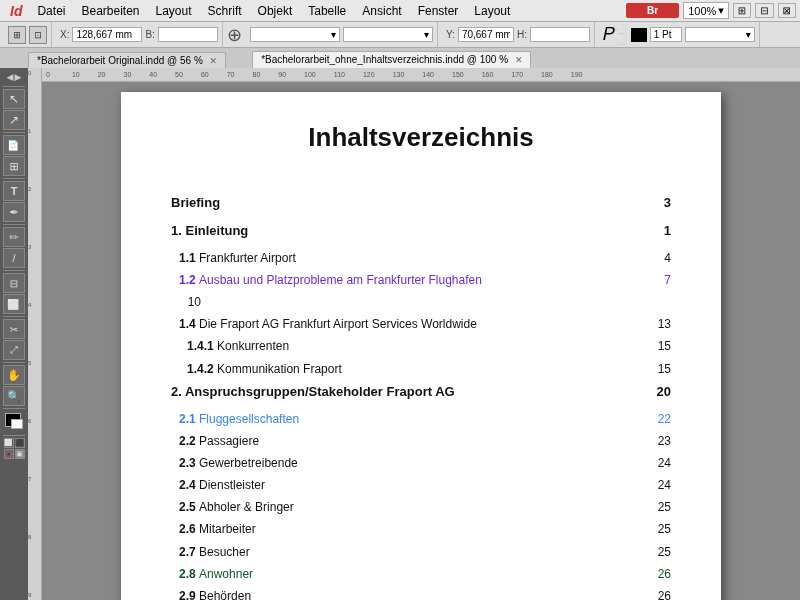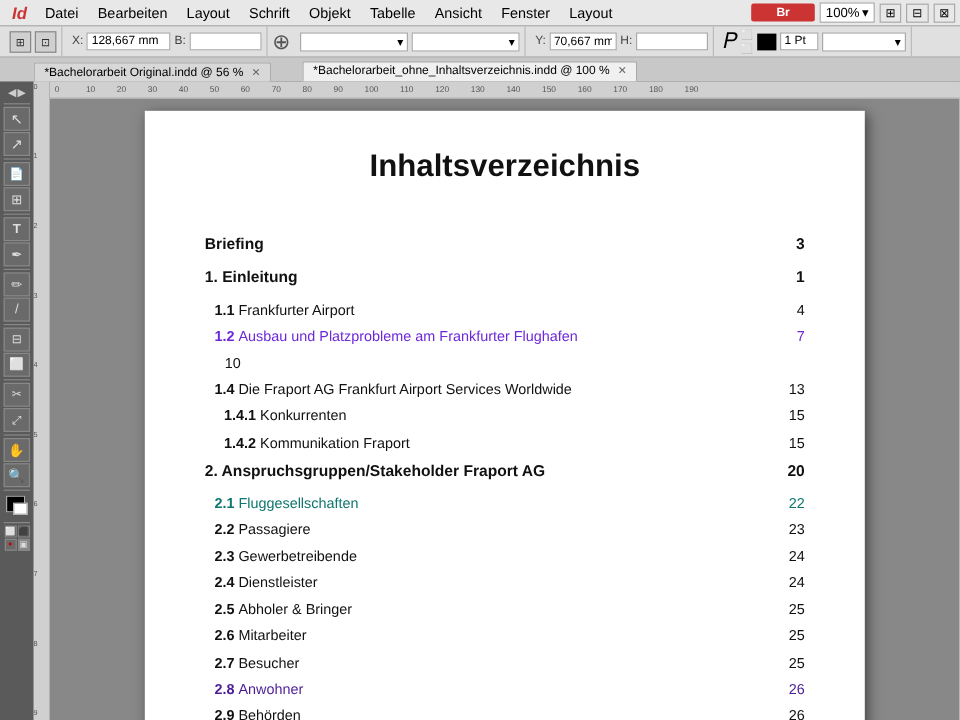--- a/index.html
+++ b/index.html
@@ -397,21 +397,21 @@
           </div>
           <div style="display: flex; justify-content: space-between; font-size: 12px; color: rgb(17, 17, 17); margin-bottom: 3px; line-height: 1.6; font-family: Arial, sans-serif;">
             <span style="padding-left: 16px;"><span style="font-weight: bold;">1.4.2 </span><span>Kommunikation Fraport</span></span>
             <span style="min-width: 30px; text-align: right;">15</span>
           </div>
           <div style="display: flex; justify-content: space-between; font-size: 12px; color: rgb(17, 17, 17); margin-bottom: 3px; line-height: 1.6; font-family: Arial, sans-serif;">
             <span style="padding-left: 0px; font-weight: bold; font-size: 13px;"><span style="font-weight: bold;">2. </span><span style="font-weight: bold;">Anspruchsgruppen/Stakeholder Fraport AG</span></span>
             <span style="min-width: 30px; text-align: right; font-weight: bold; font-size: 13px;">20</span>
           </div>
           <div style="height: 4px;"></div>
-          <div style="display: flex; justify-content: space-between; font-size: 12px; color: #0f766e; margin-bottom: 3px; line-height: 1.6; font-family: Arial, sans-serif;">
+          <div style="display: flex; justify-content: space-between; font-size: 12px; color: #3b82f6; margin-bottom: 3px; line-height: 1.6; font-family: Arial, sans-serif;">
             <span style="padding-left: 8px;"><span style="font-weight: bold;">2.1 </span><span>Fluggesellschaften</span></span>
             <span style="min-width: 30px; text-align: right;">22</span>
           </div>
           <div style="display: flex; justify-content: space-between; font-size: 12px; color: rgb(17, 17, 17); margin-bottom: 3px; line-height: 1.6; font-family: Arial, sans-serif;">
             <span style="padding-left: 8px;"><span style="font-weight: bold;">2.2 </span><span>Passagiere</span></span>
             <span style="min-width: 30px; text-align: right;">23</span>
           </div>
           <div style="display: flex; justify-content: space-between; font-size: 12px; color: rgb(17, 17, 17); margin-bottom: 3px; line-height: 1.6; font-family: Arial, sans-serif;">
             <span style="padding-left: 8px;"><span style="font-weight: bold;">2.3 </span><span>Gewerbetreibende</span></span>
             <span style="min-width: 30px; text-align: right;">24</span>
@@ -425,21 +425,21 @@
             <span style="min-width: 30px; text-align: right;">25</span>
           </div>
           <div style="display: flex; justify-content: space-between; font-size: 12px; color: rgb(17, 17, 17); margin-bottom: 3px; line-height: 1.6; font-family: Arial, sans-serif;">
             <span style="padding-left: 8px;"><span style="font-weight: bold;">2.6 </span><span>Mitarbeiter</span></span>
             <span style="min-width: 30px; text-align: right;">25</span>
           </div>
           <div style="display: flex; justify-content: space-between; font-size: 12px; color: rgb(17, 17, 17); margin-bottom: 3px; line-height: 1.6; font-family: Arial, sans-serif;">
             <span style="padding-left: 8px;"><span style="font-weight: bold;">2.7 </span><span>Besucher</span></span>
             <span style="min-width: 30px; text-align: right;">25</span>
           </div>
-          <div style="display: flex; justify-content: space-between; font-size: 12px; color: #4c1d95; margin-bottom: 3px; line-height: 1.6; font-family: Arial, sans-serif;">
+          <div style="display: flex; justify-content: space-between; font-size: 12px; color: #14532d; margin-bottom: 3px; line-height: 1.6; font-family: Arial, sans-serif;">
             <span style="padding-left: 8px;"><span style="font-weight: bold;">2.8 </span><span>Anwohner</span></span>
             <span style="min-width: 30px; text-align: right;">26</span>
           </div>
           <div style="display: flex; justify-content: space-between; font-size: 12px; color: rgb(17, 17, 17); margin-bottom: 3px; line-height: 1.6; font-family: Arial, sans-serif;">
             <span style="padding-left: 8px;"><span style="font-weight: bold;">2.9 </span><span>Behörden</span></span>
             <span style="min-width: 30px; text-align: right;">26</span>
           </div>
         </div>
 
     </div>

